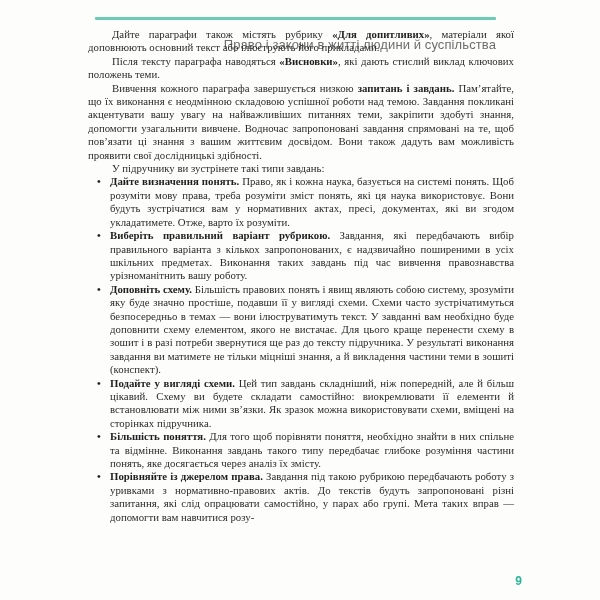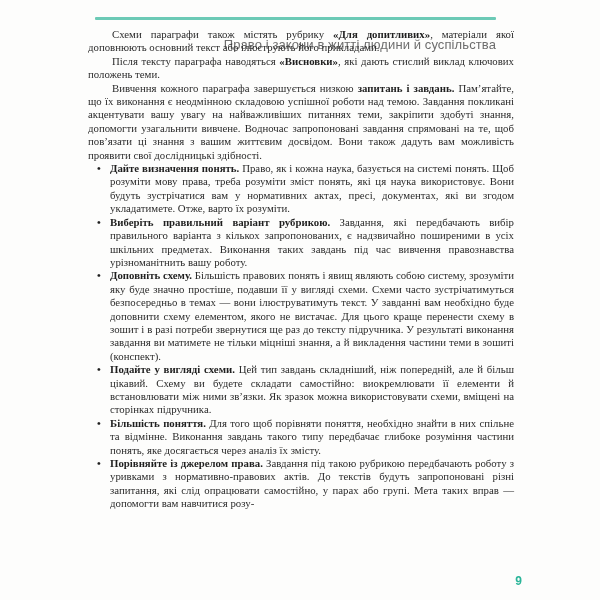--- a/index.html
+++ b/index.html
@@ -72,23 +72,24 @@
 </head>
 <body>
 
 <header class="page-header">
   <div class="header-title">Право і закони в житті людини й суспільства</div>
 </header>
 
 <div class="header-rule"></div>
 
 <main class="content-area">
-    <p class="para"><span>Схеми параграфи також містять рубрику </span><b>«Для допитливих»</b><span>, матеріали якої доповнюють основний текст або ілюструють його прикладами.</span></p>
+    <p class="para"><span>Дайте параграфи також містять рубрику </span><b>«Для допитливих»</b><span>, матеріали якої доповнюють основний текст або ілюструють його прикладами.</span></p>
     <p class="para"><span>Після тексту параграфа наводяться </span><b>«Висновки»</b><span>, які дають стислий виклад ключових положень теми.</span></p>
     <p class="para"><span>Вивчення кожного параграфа завершується низкою </span><b>запитань і завдань.</b><span> Пам’ятайте, що їх виконання є неодмінною складовою успішної роботи над темою. Завдання покликані акцентувати вашу увагу на найважливіших питаннях теми, закріпити здобуті знання, допомогти узагальнити вивчене. Водночас запропоновані завдання спрямовані на те, щоб пов’язати ці знання з вашим життєвим досвідом. Вони також дадуть вам можливість проявити свої дослідницькі здібності.</span></p>
+    <p class="para"><span>У підручнику ви зустрінете такі типи завдань:</span></p>
     <div class="bullet-item"><span class="bullet-marker">•</span><b>Дайте визначення понять.</b><span> Право, як і кожна наука, базується на системі понять. Щоб розуміти мову права, треба розуміти зміст понять, які ця наука використовує. Вони будуть зустрічатися вам у нормативних актах, пресі, документах, які ви згодом укладатимете. Отже, варто їх розуміти.</span></div>
     <div class="bullet-item"><span class="bullet-marker">•</span><b>Виберіть правильний варіант рубрикою.</b><span> Завдання, які передбачають вибір правильного варіанта з кількох запропонованих, є надзвичайно поширеними в усіх шкільних предметах. Виконання таких завдань під час вивчення правознавства урізноманітнить вашу роботу.</span></div>
     <div class="bullet-item"><span class="bullet-marker">•</span><b>Доповніть схему.</b><span> Більшість правових понять і явищ являють собою систему, зрозуміти яку буде значно простіше, подавши її у вигляді схеми. Схеми часто зустрічатимуться безпосередньо в темах — вони ілюструватимуть текст. У завданні вам необхідно буде доповнити схему елементом, якого не вистачає. Для цього краще перенести схему в зошит і в разі потреби звернутися ще раз до тексту підручника. У результаті виконання завдання ви матимете не тільки міцніші знання, а й викладення частини теми в зошиті (конспект).</span></div>
     <div class="bullet-item"><span class="bullet-marker">•</span><b>Подайте у вигляді схеми.</b><span> Цей тип завдань складніший, ніж попередній, але й більш цікавий. Схему ви будете складати самостійно: виокремлювати її елементи й встановлювати між ними зв’язки. Як зразок можна використовувати схеми, вміщені на сторінках підручника.</span></div>
     <div class="bullet-item"><span class="bullet-marker">•</span><b>Більшість поняття.</b><span> Для того щоб порівняти поняття, необхідно знайти в них спільне та відмінне. Виконання завдань такого типу передбачає глибоке розуміння частини понять, яке досягається через аналіз їх змісту.</span></div>
     <div class="bullet-item"><span class="bullet-marker">•</span><b>Порівняйте із джерелом права.</b><span> Завдання під такою рубрикою передбачають роботу з уривками з нормативно-правових актів. До текстів будуть запропоновані різні запитання, які слід опрацювати самостійно, у парах або групі. Мета таких вправ — допомогти вам навчитися розу-</span></div>
   </main>
 
 <div class="page-number">9</div>
 

